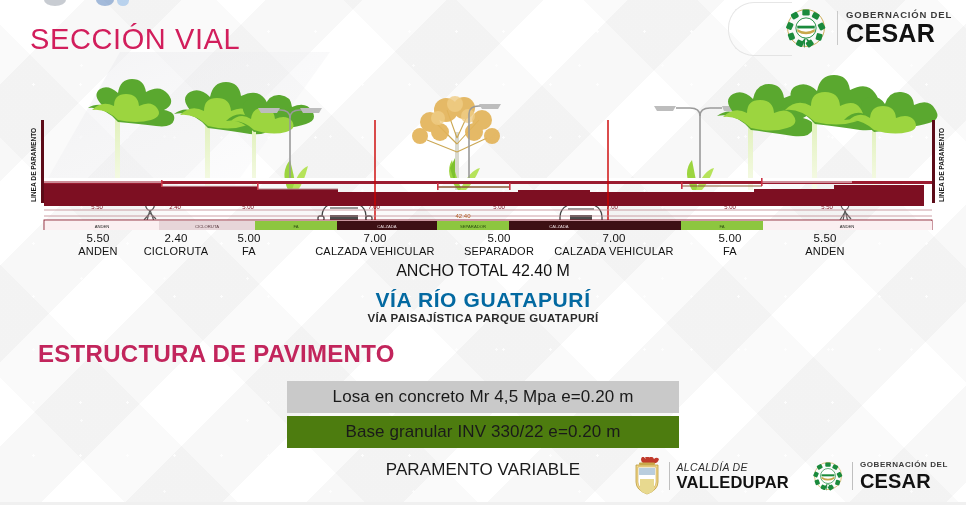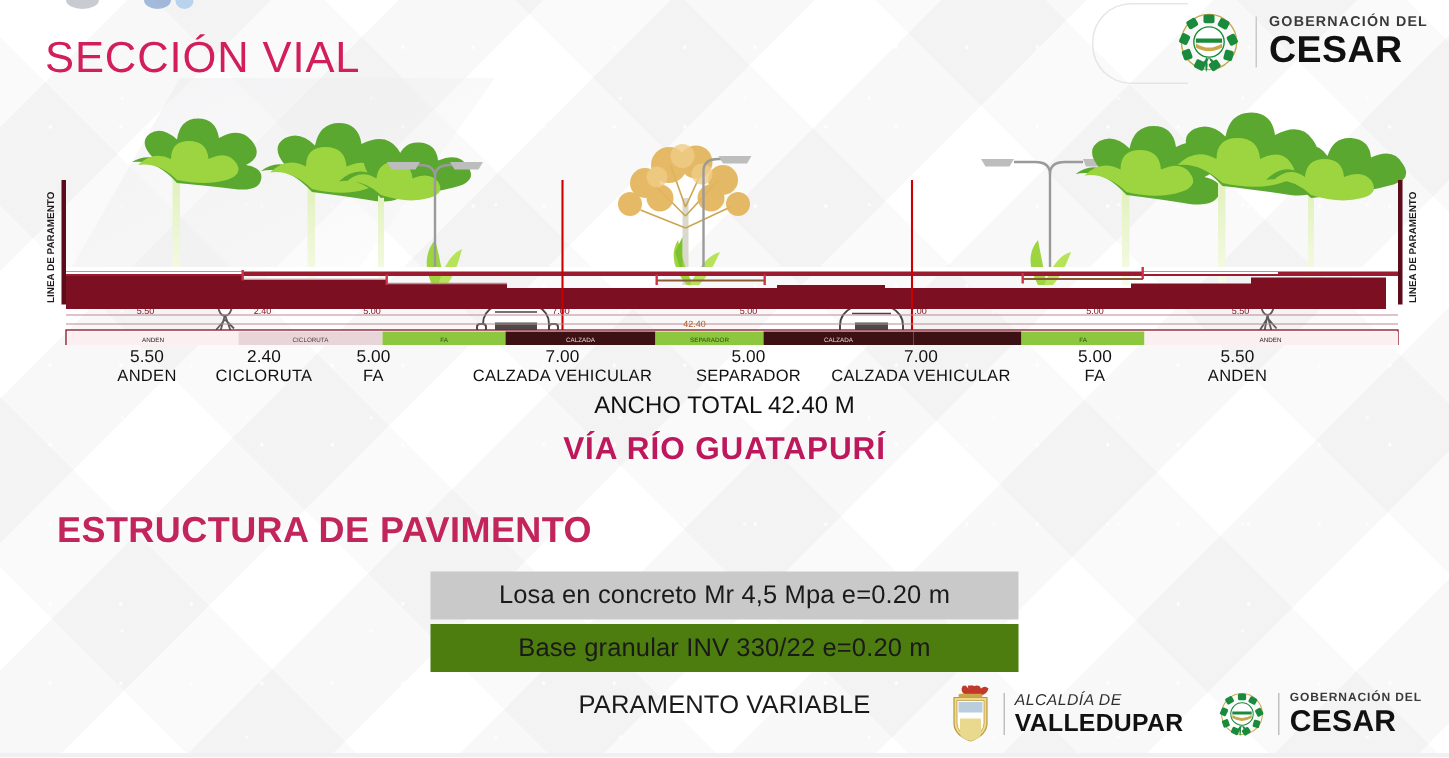--- a/index.html
+++ b/index.html
@@ -92,21 +92,21 @@
   .dim .num { display: block; font-size: 11.5px; letter-spacing: .1px; }
   .dim .lbl { display: block; font-size: 11px; letter-spacing: .2px; }
   .total {
     position: absolute; top: 262px; left: 0; width: 966px;
     text-align: center; font-size: 16px; color: #111;
   }
 
   
   .via-title {
     position: absolute; top: 288px; left: 0; width: 966px; text-align: center;
-    font-size: 21px; font-weight: 700; color: #be185d; letter-spacing: .6px;
+    font-size: 21px; font-weight: 700; color: #0369a1; letter-spacing: .6px;
   }
   .via-sub {
     position: absolute; top: 312px; left: 0; width: 966px; text-align: center;
     font-size: 11.5px; font-weight: 700; color: #2a2a2a; letter-spacing: .3px;
   }
 
   
   .estructura-title {
     position: absolute; left: 38px; top: 340px;
     font-size: 24px; font-weight: 700; color: #c2255c; letter-spacing: .3px;
@@ -429,20 +429,21 @@
     </div>
     <div class="dim" style="left:727px;width:196px;">
       <span class="num">5.50</span>
       <span class="lbl">ANDEN</span>
     </div>
   </div>
 
   <div class="total">ANCHO TOTAL 42.40 M</div>
 
   <div class="via-title">VÍA RÍO GUATAPURÍ</div>
+  <div class="via-sub">VÍA PAISAJÍSTICA PARQUE GUATAPURÍ</div>
 
   <div class="estructura-title">ESTRUCTURA DE PAVIMENTO</div>
 
   <div class="layers">
     <div class="layer layer-top">Losa en concreto Mr 4,5 Mpa e=0.20 m</div>
     <div class="layer layer-mid">Base granular INV 330/22 e=0.20 m</div>
     <div class="layer layer-bot">PARAMENTO VARIABLE</div>
   </div>
 
   <div class="bottom-logos">

